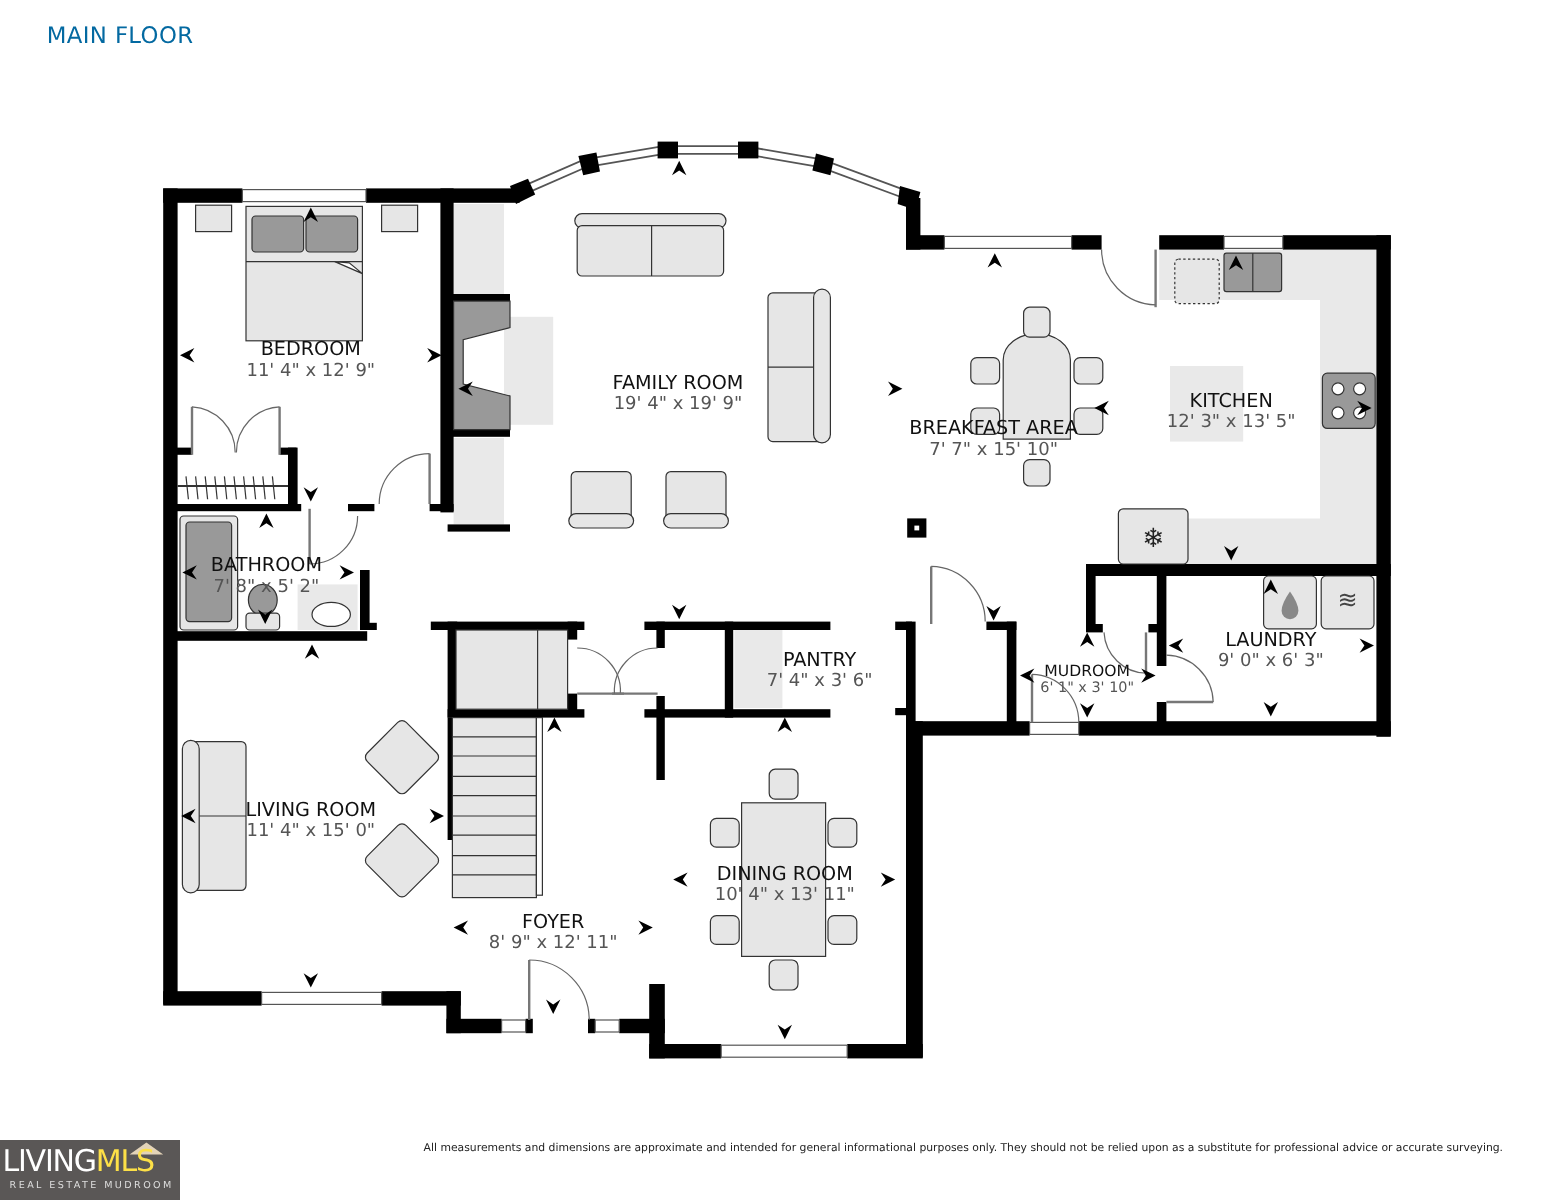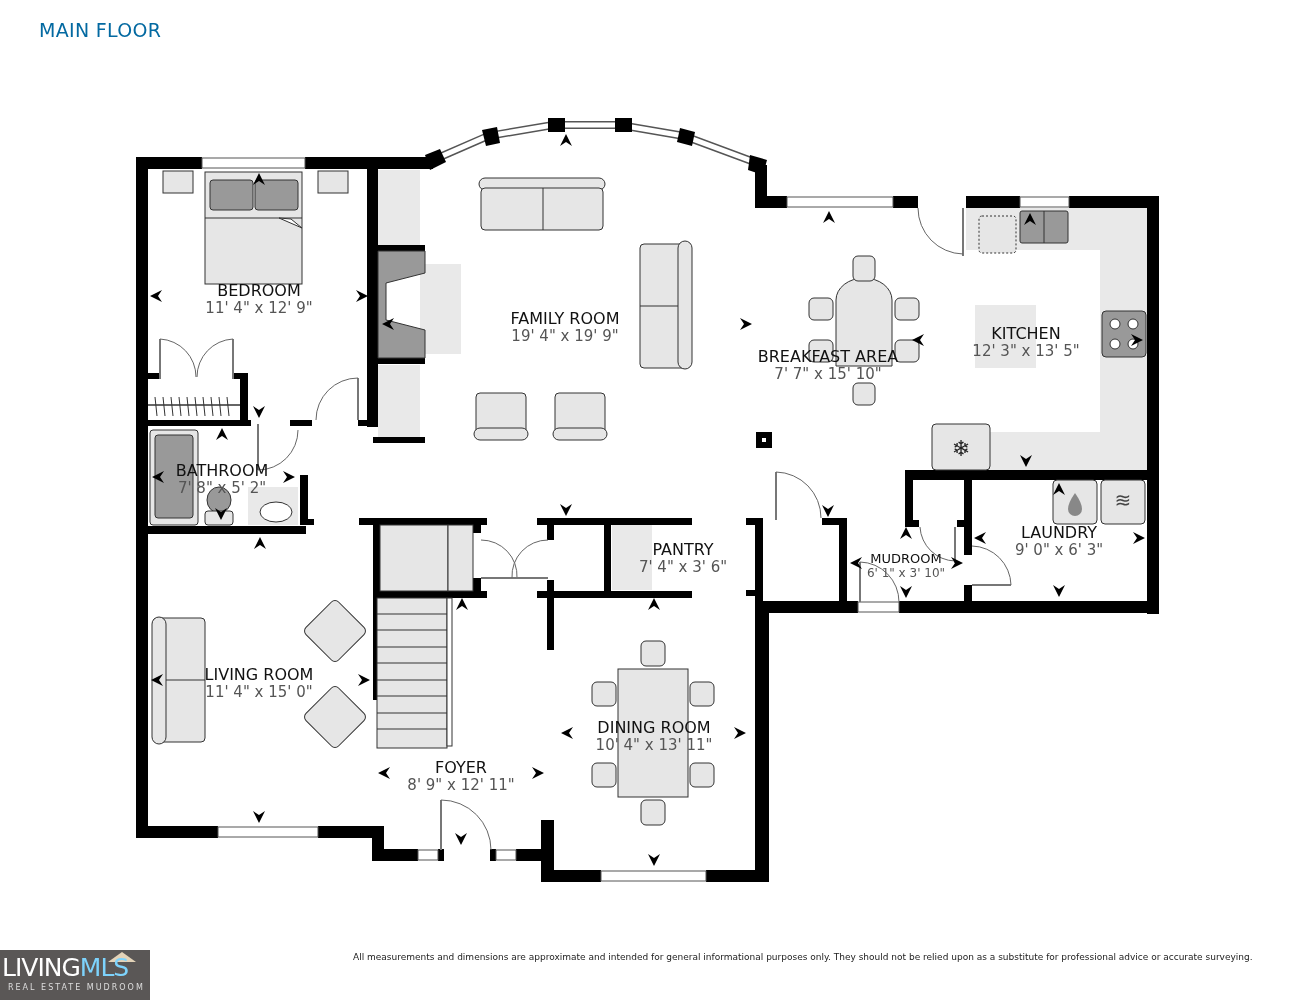--- a/index.html
+++ b/index.html
@@ -13,21 +13,21 @@
   .win { fill:#fff; stroke:#555; stroke-width:1; }
   .door-arc { fill:none; stroke:#666; stroke-width:1; }
   .door-leaf { stroke:#777; stroke-width:2; }
   .room-name { font-family:"DejaVu Sans", sans-serif; font-size:16px; fill:#111; text-anchor:middle; }
   .room-dim { font-family:"DejaVu Sans", sans-serif; font-size:15px; fill:#555; text-anchor:middle; }
   .room-name-sm { font-family:"DejaVu Sans", sans-serif; font-size:13px; fill:#111; text-anchor:middle; }
   .room-dim-sm { font-family:"DejaVu Sans", sans-serif; font-size:12px; fill:#555; text-anchor:middle; }
   .arrow { fill:#000; }
   .logo { position:absolute; left:0; top:950px; width:150px; height:50px; background:#5a5756; }
   .logo-main { position:absolute; left:2px; top:3px; font-family:"DejaVu Sans", sans-serif; font-size:25px; color:#fff; letter-spacing:-1px; white-space:nowrap; }
-  .logo-main .accent { color:#7dd3fc; }
+  .logo-main .accent { color:#fde047; }
   .logo-sub { position:absolute; left:8px; top:33px; font-family:"DejaVu Sans", sans-serif; font-size:8px; color:#ddd; letter-spacing:2px; white-space:nowrap; }
   .logo-roof { position:absolute; left:108px; top:2px; width:0; height:0; border-left:14px solid transparent; border-right:14px solid transparent; border-bottom:10px solid #e3d3b8; }
   .disclaimer { position:absolute; left:353px; top:952px; font-size:9px; color:#222; white-space:nowrap; }
 </style>
 </head>
 <body>
 
 <div class="floor-title">MAIN FLOOR</div>
 
 <svg class="plan" width="1295" height="1000" viewBox="0 0 1295 1000">

